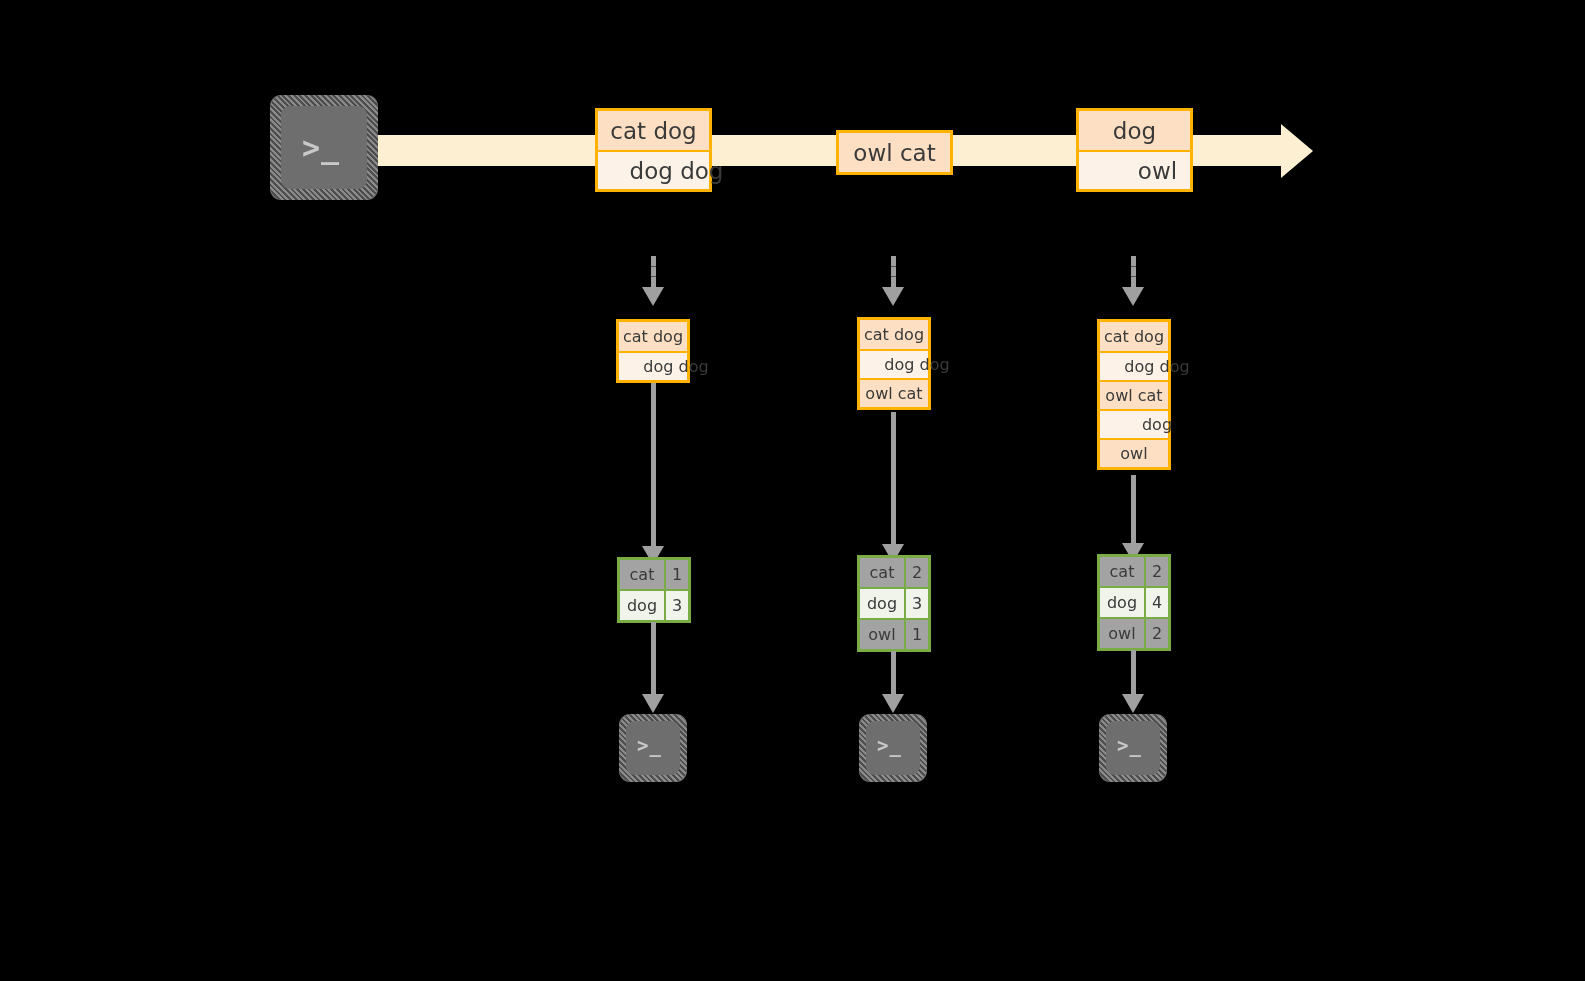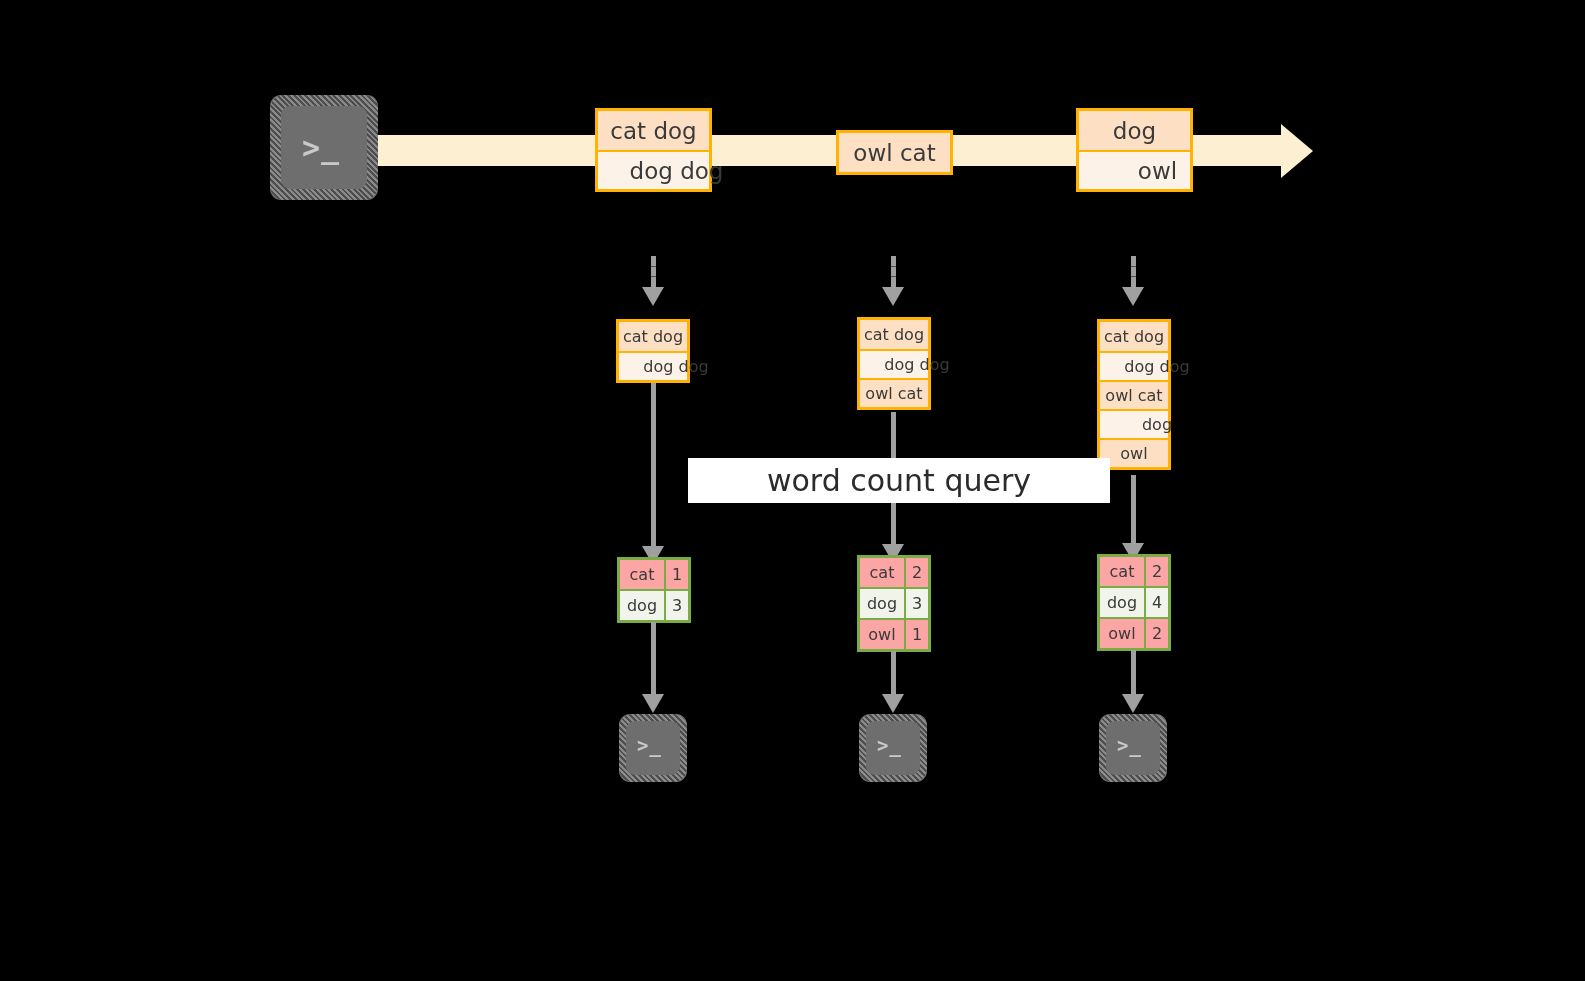--- a/index.html
+++ b/index.html
@@ -112,21 +112,21 @@
     box-sizing: border-box;
     display: flex;
     align-items: center;
     justify-content: center;
     font-size: 16px;
     color: #3a3a3a;
   }
   .restable .c-word { width: 44px; }
   .restable .c-count { width: 24px; border-left: 2px solid #7aac46; }
   .restable .row.sh-a .c-word,
-  .restable .row.sh-a .c-count { background: #fca5a5; }
+  .restable .row.sh-a .c-count { background: #a3a3a3; }
   .restable .row.sh-b .c-word,
   .restable .row.sh-b .c-count { background: #f0f4ea; }
 
   
   .vline {
     position: absolute;
     width: 5px;
     background: #a0a0a0;
   }
   .vline.dashed {
@@ -282,17 +282,14 @@
 
   <div class="vline" style="left:1131px; top:650px; height:44px;"></div>
   <div class="vhead" style="left:1122px; top:694px;"></div>
 
   <div class="term" style="left:1099px; top:714px; width:68px; height:68px; border:0;">
     <div class="term-hatch"></div>
     <div class="term-face" style="left:7px; top:7px; right:7px; bottom:7px;"></div>
     <div class="term-glyph" style="left:18px; top:22px; font-size:19px;">&gt;_</div>
   </div>
 
-  <div class="querystrip" style="left:688px; top:458px; width:422px; height:45px;">
-    <span>word count query</span>
-  </div>
 
 </div>
 
 </body></html>

